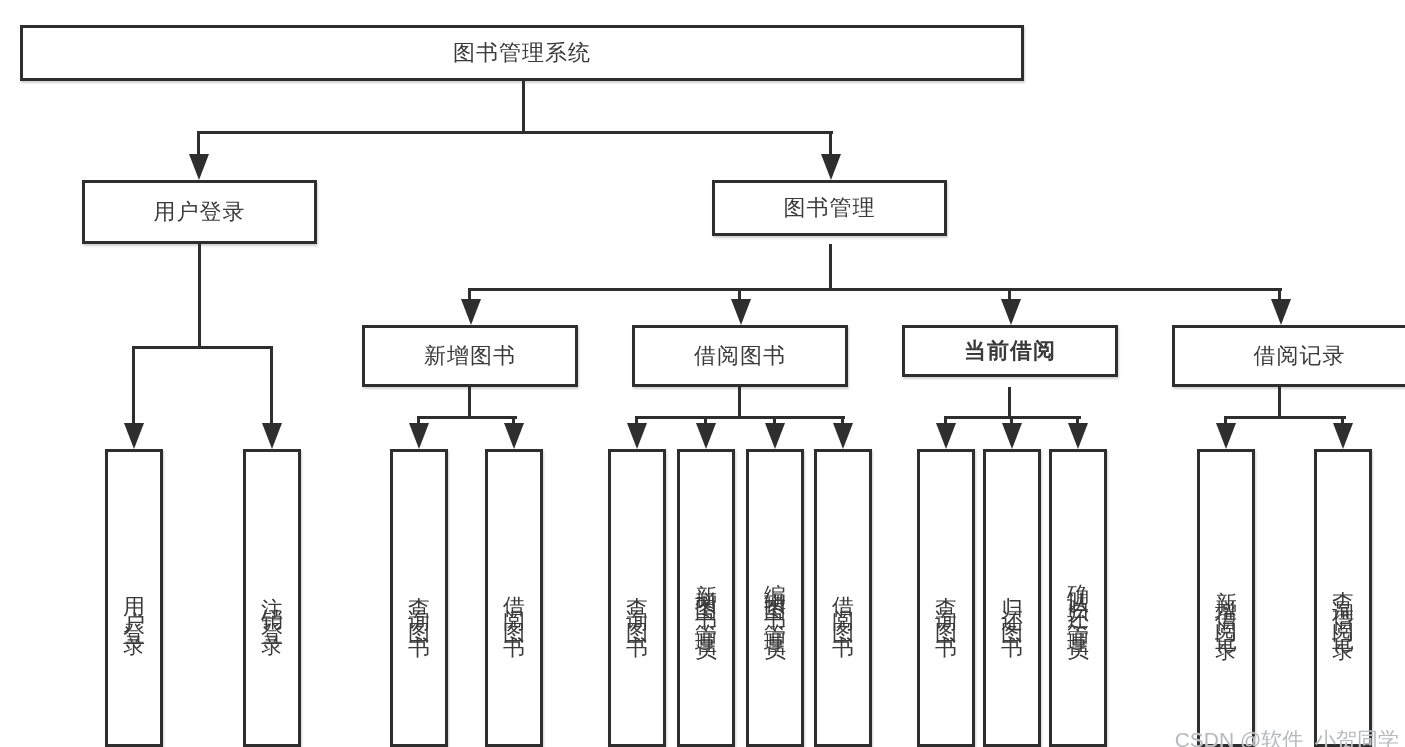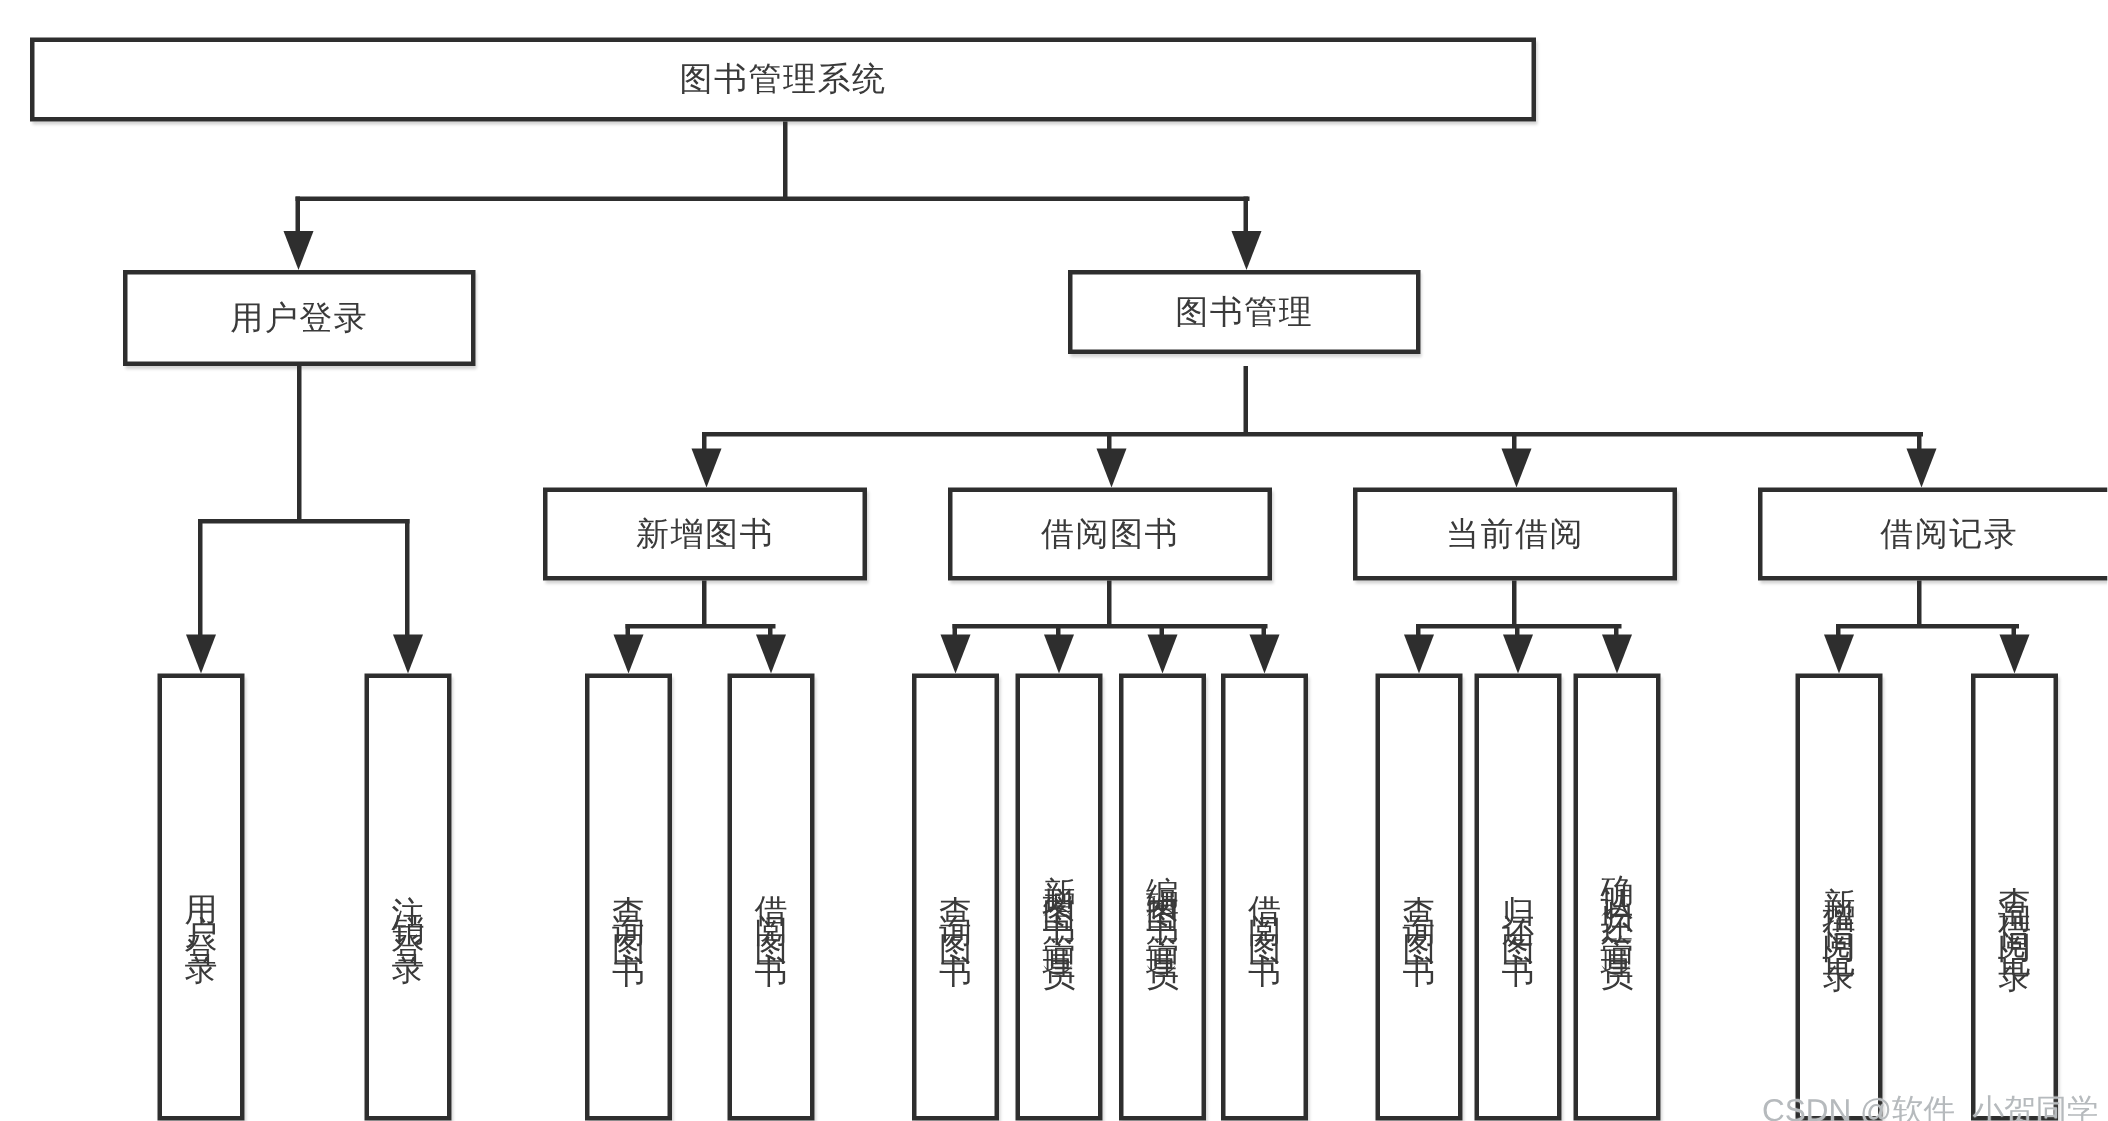--- a/index.html
+++ b/index.html
@@ -89,21 +89,21 @@
   <div class="ar" style="left:1001px;top:287px;"></div>
   <div class="vl" style="left:1278px;top:276px;height:14px;"></div>
   <div class="ar" style="left:1271px;top:287px;"></div>
 
   <div class="box" style="left:362px;top:313px;width:216px;height:62px;">
     <span class="hlabel">新增图书</span>
   </div>
   <div class="box" style="left:632px;top:313px;width:216px;height:62px;">
     <span class="hlabel">借阅图书</span>
   </div>
-  <div class="box" style="left:902px;top:313px;width:216px;height:62px;">
+  <div class="box" style="left:902px;top:313px;width:216px;height:52px;font-weight:bold;">
     <span class="hlabel">当前借阅</span>
   </div>
   <div class="box" style="left:1172px;top:313px;width:245px;height:62px;padding-left:10px;">
     <span class="hlabel">借阅记录</span>
   </div>
 
   <div class="vl" style="left:468px;top:375px;height:31px;"></div>
   <div class="hl" style="left:417px;top:404px;width:100px;"></div>
   <div class="vl" style="left:417px;top:404px;height:11px;"></div>
   <div class="ar" style="left:409px;top:411px;"></div>

